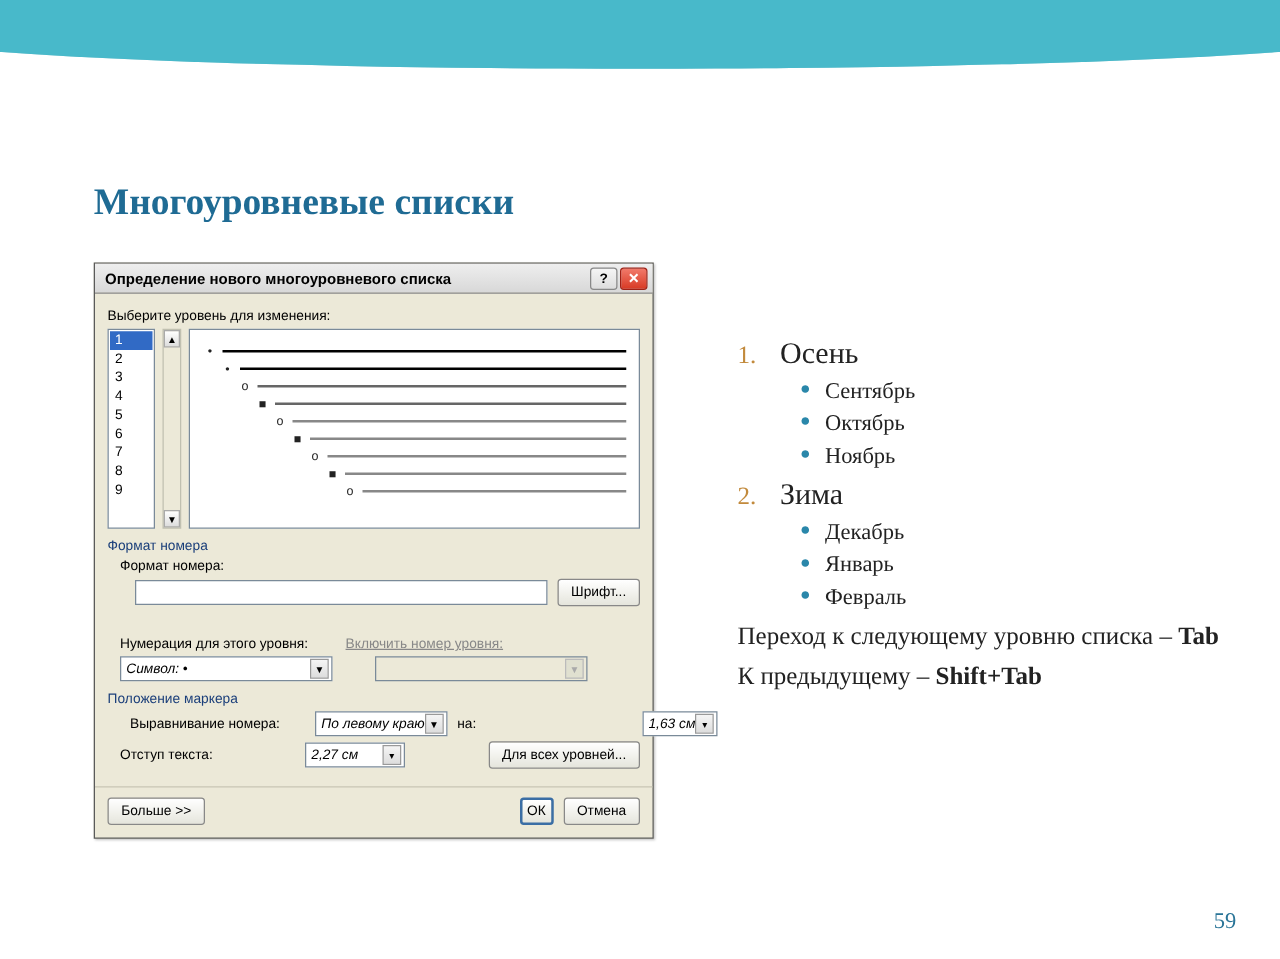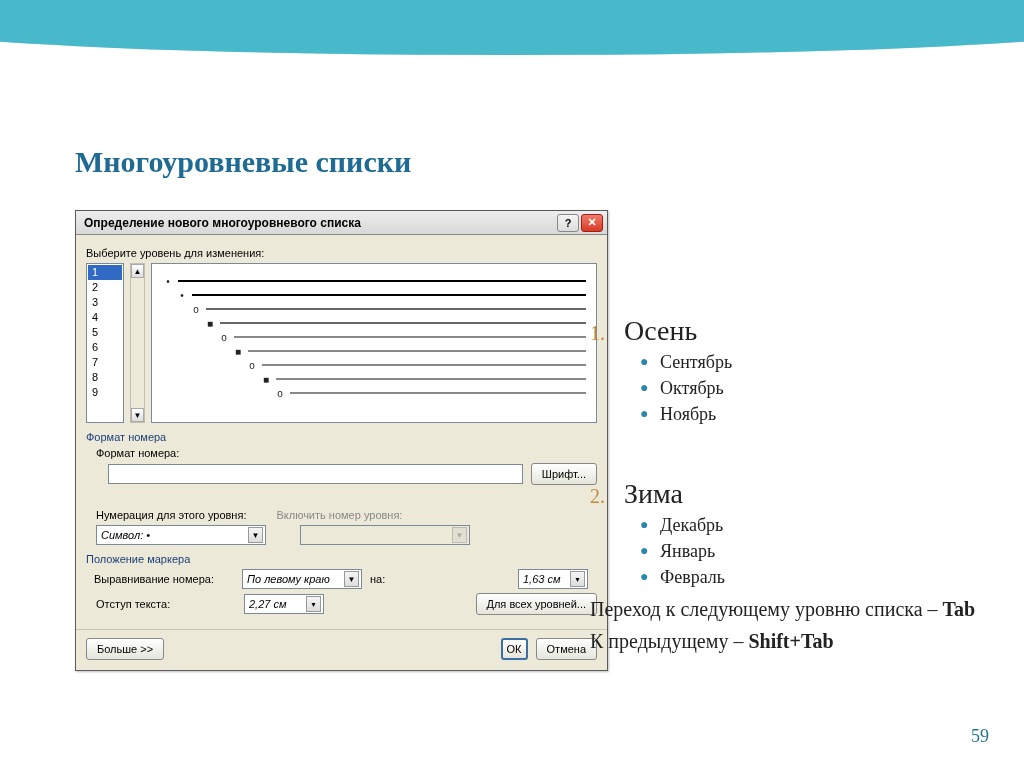--- a/index.html
+++ b/index.html
@@ -30,21 +30,21 @@
     right: 35px; bottom: 20px;
     color: #2a7598;
     font-family: Georgia, serif;
     font-size: 18px;
   }
 
   
   .dialog {
     position: absolute;
     left: 75px; top: 210px;
-    width: 533px;
+    width: 448px;
     border: 1px solid #5a5a5a;
     background: #ece9d8;
     font-size: 11px;
     color: #000;
     box-shadow: 1px 1px 2px rgba(0,0,0,.25);
   }
   .titlebar {
     height: 24px;
     background: linear-gradient(#eee,#d8d8d8);
     border-bottom: 1px solid #888;
@@ -103,37 +103,37 @@
   .combo.disabled .dd{ background:#e0e0d0; border-color:#bbb; color:#aaa;}
   .btn {
     height:22px; padding:0 10px;
     border:1px solid #888; border-radius:3px;
     background:linear-gradient(#fff,#e5e5dc);
     cursor:pointer;
     font-family:inherit; font-size:11px;
     display:inline-flex; align-items:center; justify-content:center;
   }
   .btn.default{ border:2px solid #3b6ea5; padding:0 4px;}
-  .lbl-disabled{color:#888;}
+  .lbl-disabled{color:#888;text-decoration:underline;}
   .footer-row {
     display:flex; align-items:center; gap:8px;
     padding:8px 10px 10px; border-top:1px solid #c8c5b4;
   }
   .footer-row .gap{flex:1;}
 
   
   .content {
     position:absolute; left:590px; top:270px; right:40px;
     font-family: Georgia, "Times New Roman", serif;
     color:#222;
   }
   .content ol{ list-style:none; padding:0;}
   .content .num-item{ display:flex; align-items:baseline; margin-bottom:2px;}
   .content .num-item .num{ color:#c28a3c; width:34px; font-size:20px;}
-  .content .num-item .txt{ font-size:28px;margin-top:45px;}
+  .content .num-item .txt{ font-size:24px;}
   .content ul{ list-style:none; margin:2px 0 6px 50px;}
   .content ul li{ display:flex; align-items:center; font-size:18px; line-height:26px;}
   .content ul li .bul{ color:#2a87aa; font-size:14px; width:20px;}
   .content .para{ font-size:20px; line-height:26px; margin-top:6px;}
   .content .para .bold{font-weight:bold;}
 </style>
 </head>
 <body>
 
 <div class="waves">
@@ -226,21 +226,21 @@
         <span class="dd">▼</span>
       </div>
       <div style="width:18px"></div>
       <div class="combo disabled" style="width:170px">
         <span class="val"></span>
         <span class="dd">▼</span>
       </div>
     </div>
 
     <div class="group-title">Положение маркера</div>
-    <div class="row" style="margin-left:8px">
+    <div class="row" style="margin-left:18px">
       <label>Выравнивание номера:</label>
       <div class="combo" style="width:120px">
         <span class="val">По левому краю</span>
         <span class="dd">▼</span>
       </div>
       <label>на:</label>
       <div class="combo" style="width:70px">
         <span class="val">1,63 см</span>
         <span class="dd">▾</span>
       </div>

